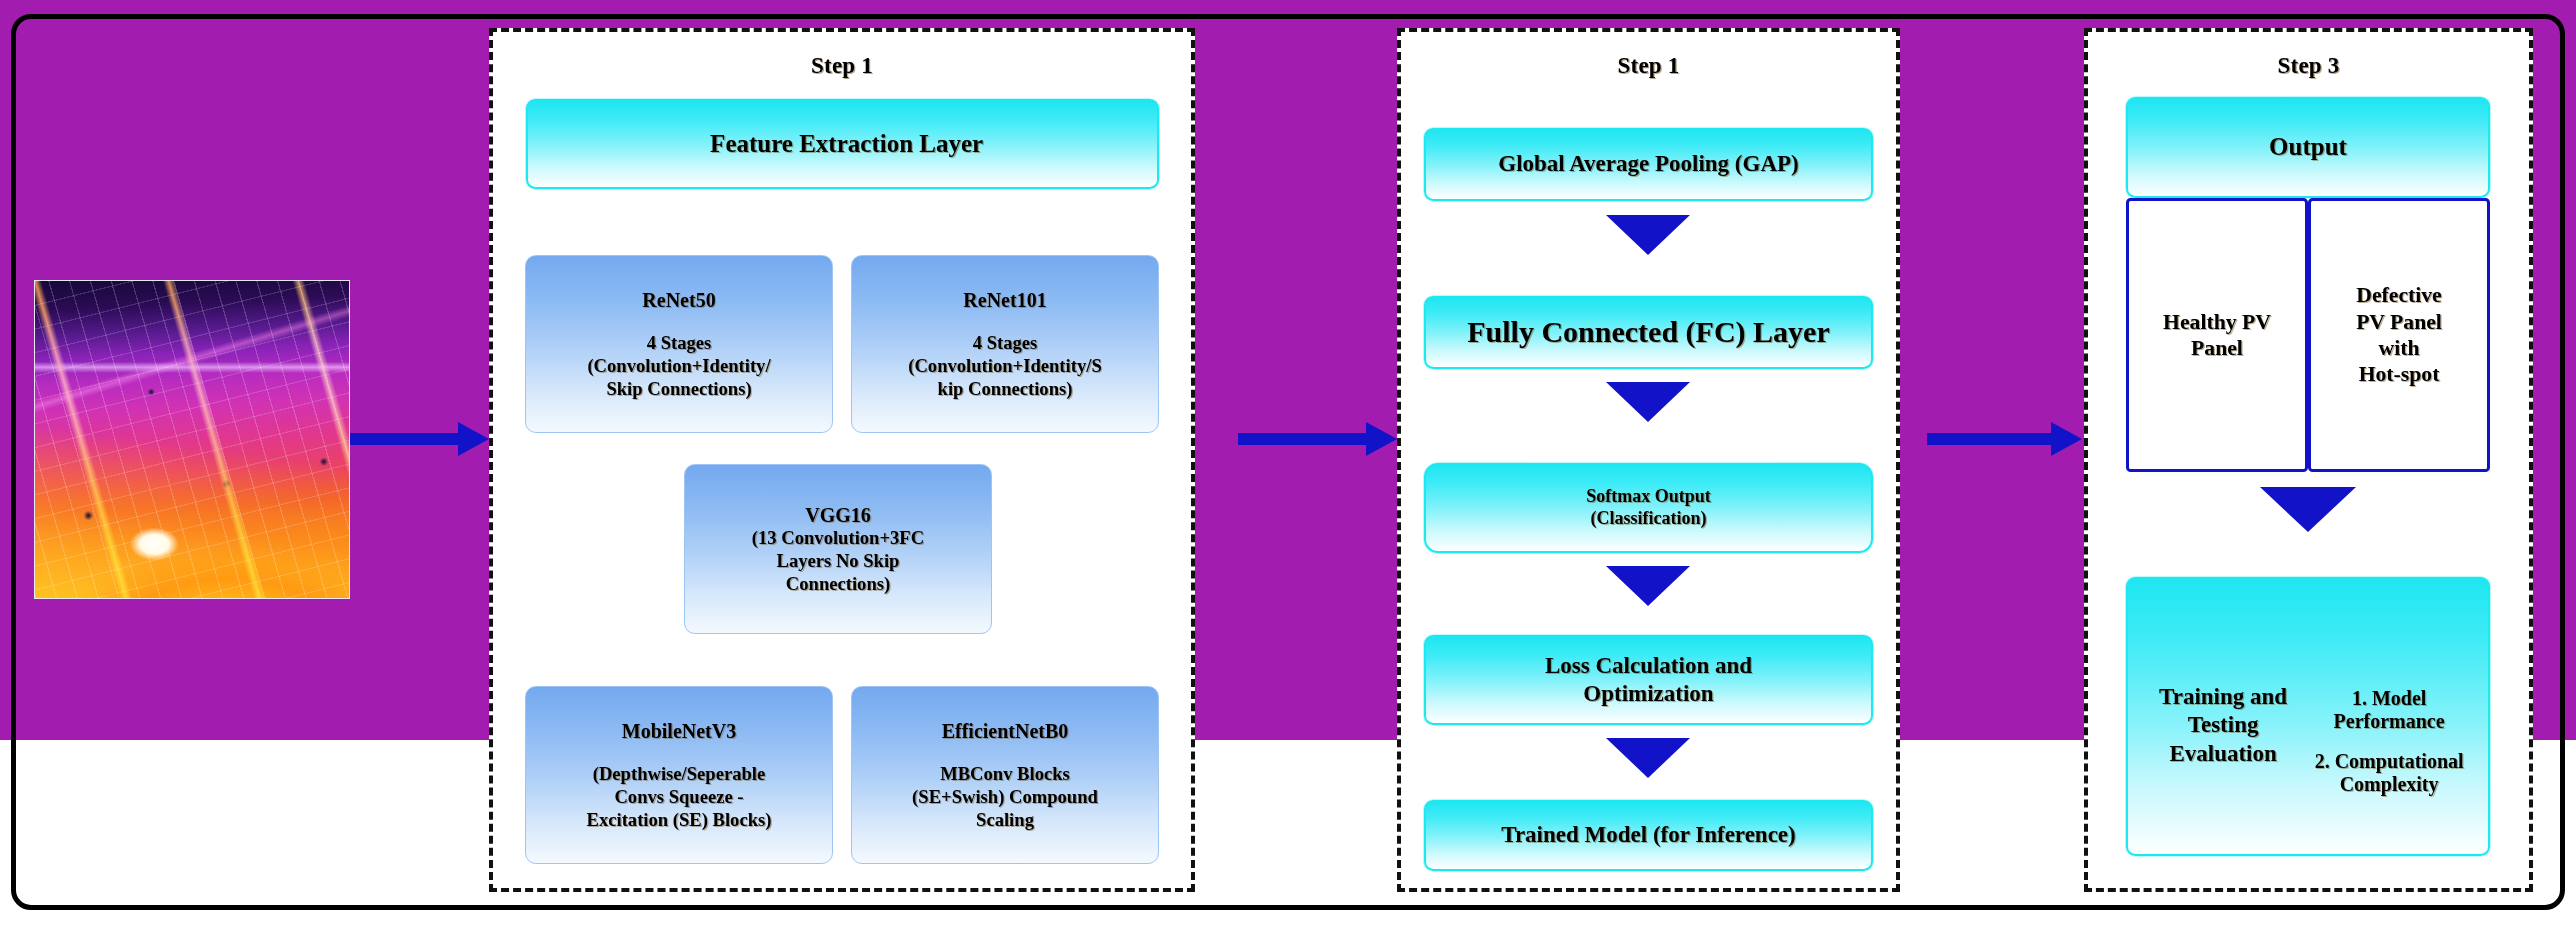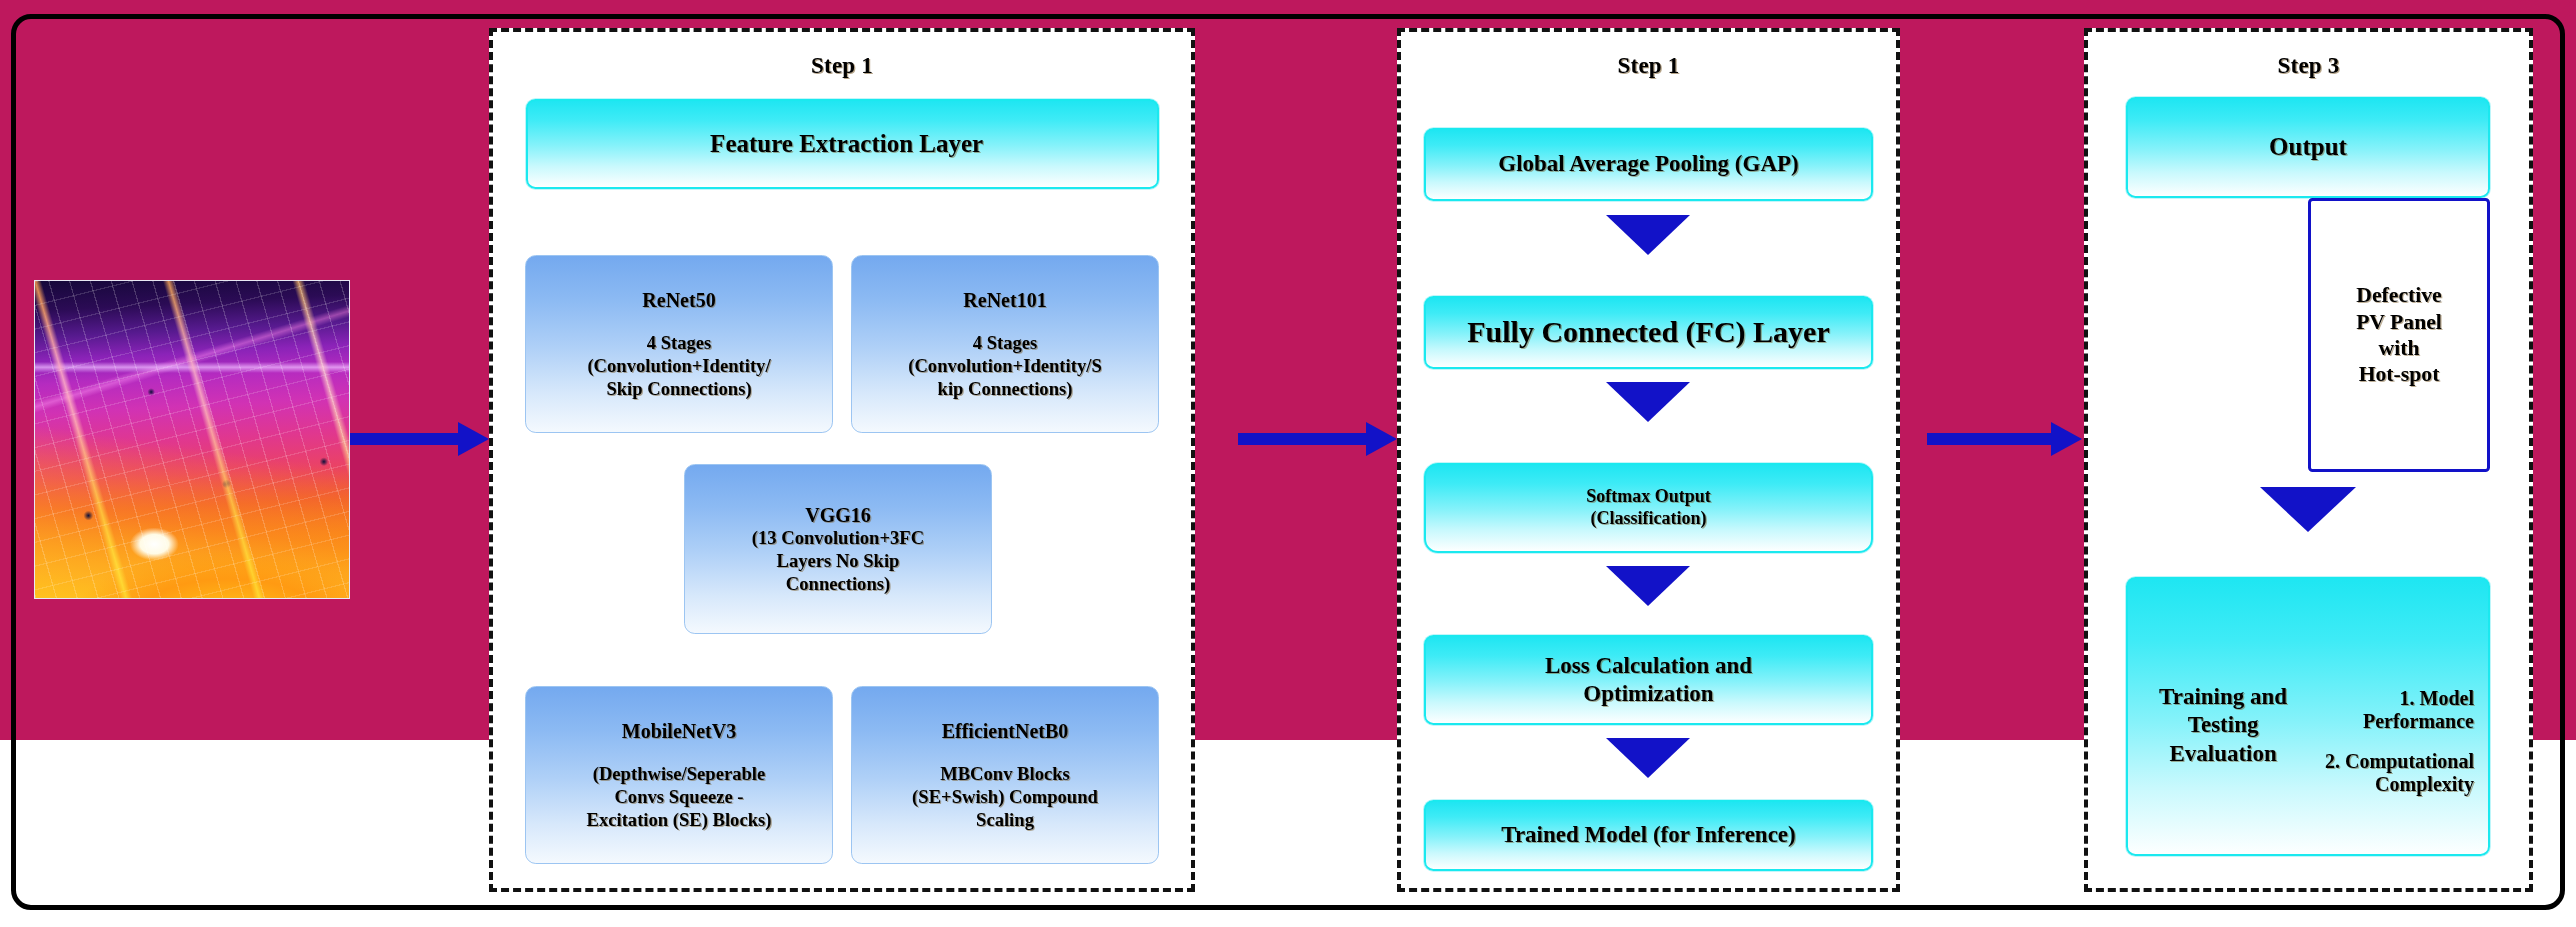--- a/index.html
+++ b/index.html
@@ -7,21 +7,21 @@
     width: 2576px; height: 928px;
     background: #ffffff;
     font-family: "Liberation Serif", "DejaVu Serif", serif;
     overflow: hidden;
   }
 
   #canvas {
     position: relative;
     width: 2576px;
     height: 740px;
-    background: #be185d;
+    background: #a21caf;
   }
 
   
   .outer-frame {
     position: absolute;
     left: 10.8px; top: 14px;
     width: 2554px; height: 896px;
     border: 5.4px solid #000000;
     border-radius: 20px;
     background: transparent;
@@ -296,36 +296,40 @@
       <div class="head"></div>
   </div>
 
   <div id="panel-step3" class="dashed-panel"></div>
   <div id="title-step3" class="step-title">Step 3</div>
 
   <div class="node cyan" style="left:2126px; top:97px; width:364px; height:101px; font-size:25px;">
     <span class="ln t-shadow">Output</span>
   </div>
 
+  <div class="node whitebox" style="left:2126px; top:198px; width:182px; height:274px; font-size:21.7px;">
+    <span class="ln t-shadow">Healthy PV</span>
+    <span class="ln t-shadow">Panel</span>
+  </div>
 
   <div class="node whitebox" style="left:2308px; top:198px; width:182px; height:274px; font-size:21.7px;">
     <span class="ln t-shadow">Defective</span>
     <span class="ln t-shadow">PV Panel</span>
     <span class="ln t-shadow">with</span>
     <span class="ln t-shadow">Hot-spot</span>
   </div>
 
   <div class="d-arrow big" style="left:2260px; top:487px;"></div>
 
   <div class="cyan" style="position:absolute; left:2126px; top:577px; width:364px; height:279px;
               display:flex; flex-direction:row; align-items:center; padding:18.6px 14px 0 14px;">
     <div style="text-align:center; font-weight:bold; font-size:23px; line-height:1.25; color:#000;">
       <span class="ln t-shadow">Training and Testing</span>
       <span class="ln t-shadow">Evaluation</span>
     </div>
-    <div style="margin-top:31px; width:100%; text-align:right; font-weight:bold; font-size:20px; color:#000;">
+    <div style="margin-top:31px; width:100%; text-align:center; font-weight:bold; font-size:20px; color:#000;">
       <div class="t-shadow" style="margin-bottom:17px;">1. Model Performance</div>
       <div class="t-shadow">2. Computational Complexity</div>
     </div>
   </div>
 
 </div>
 
 
 </body></html>

